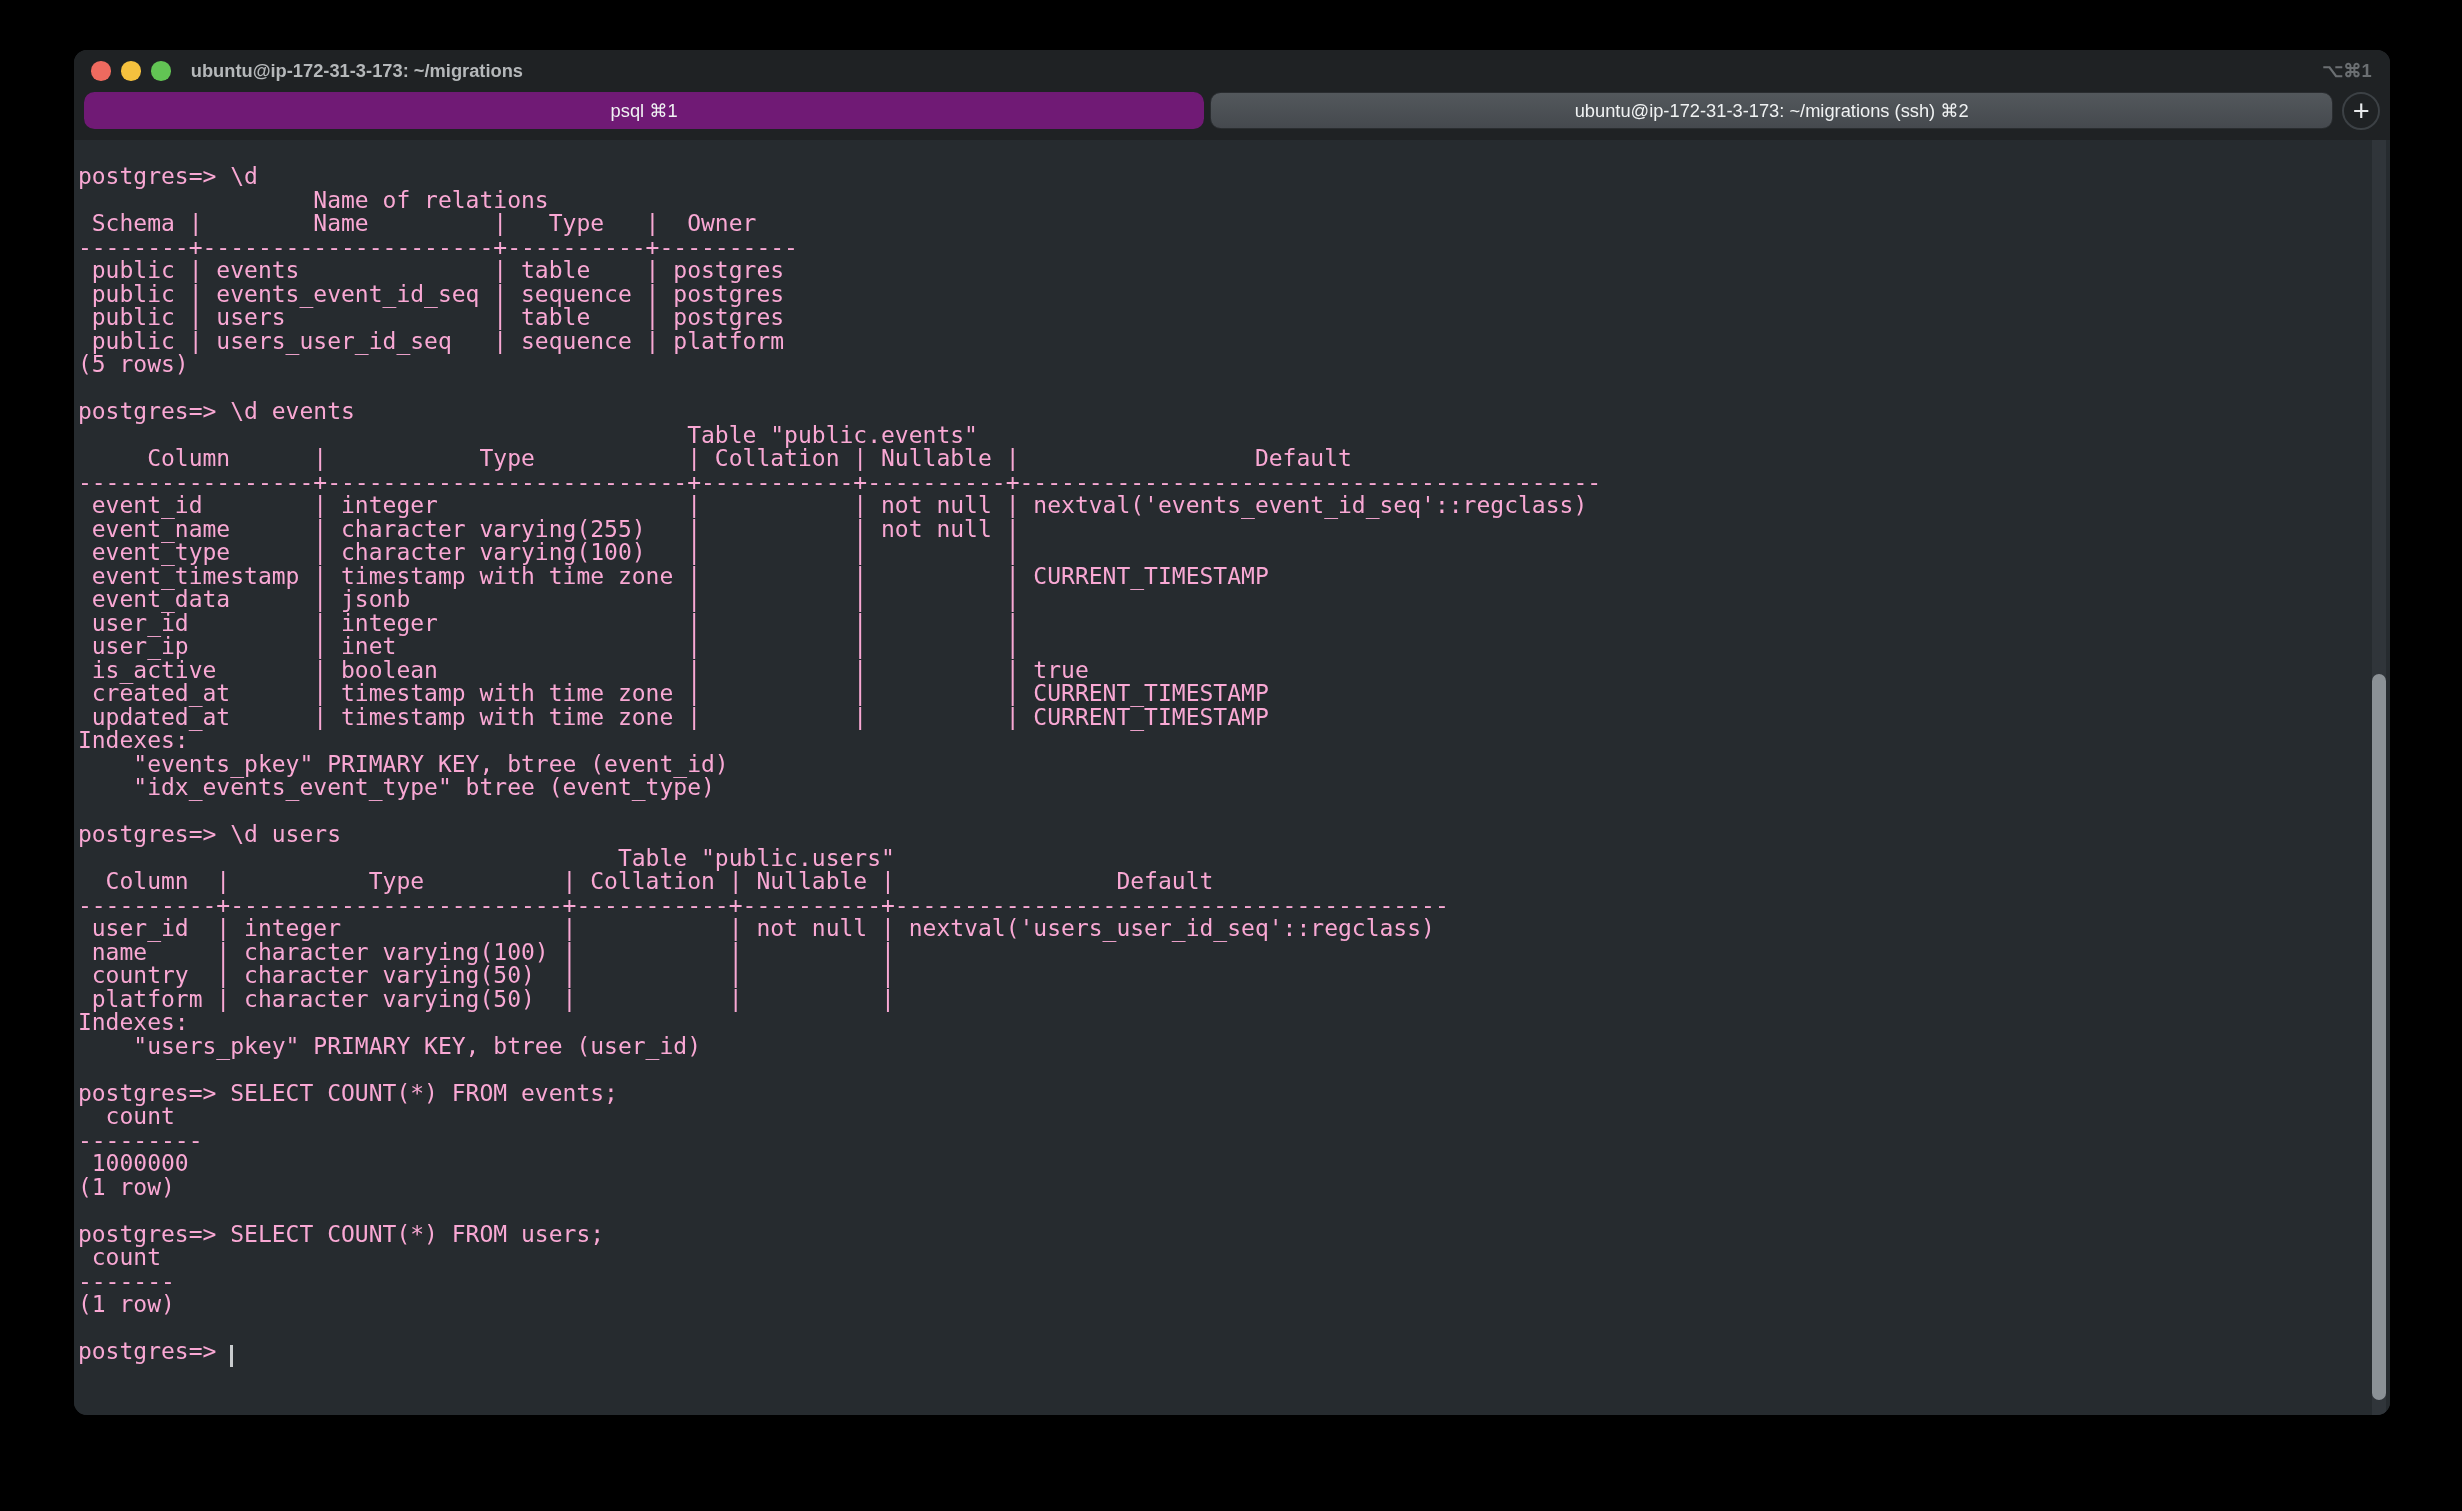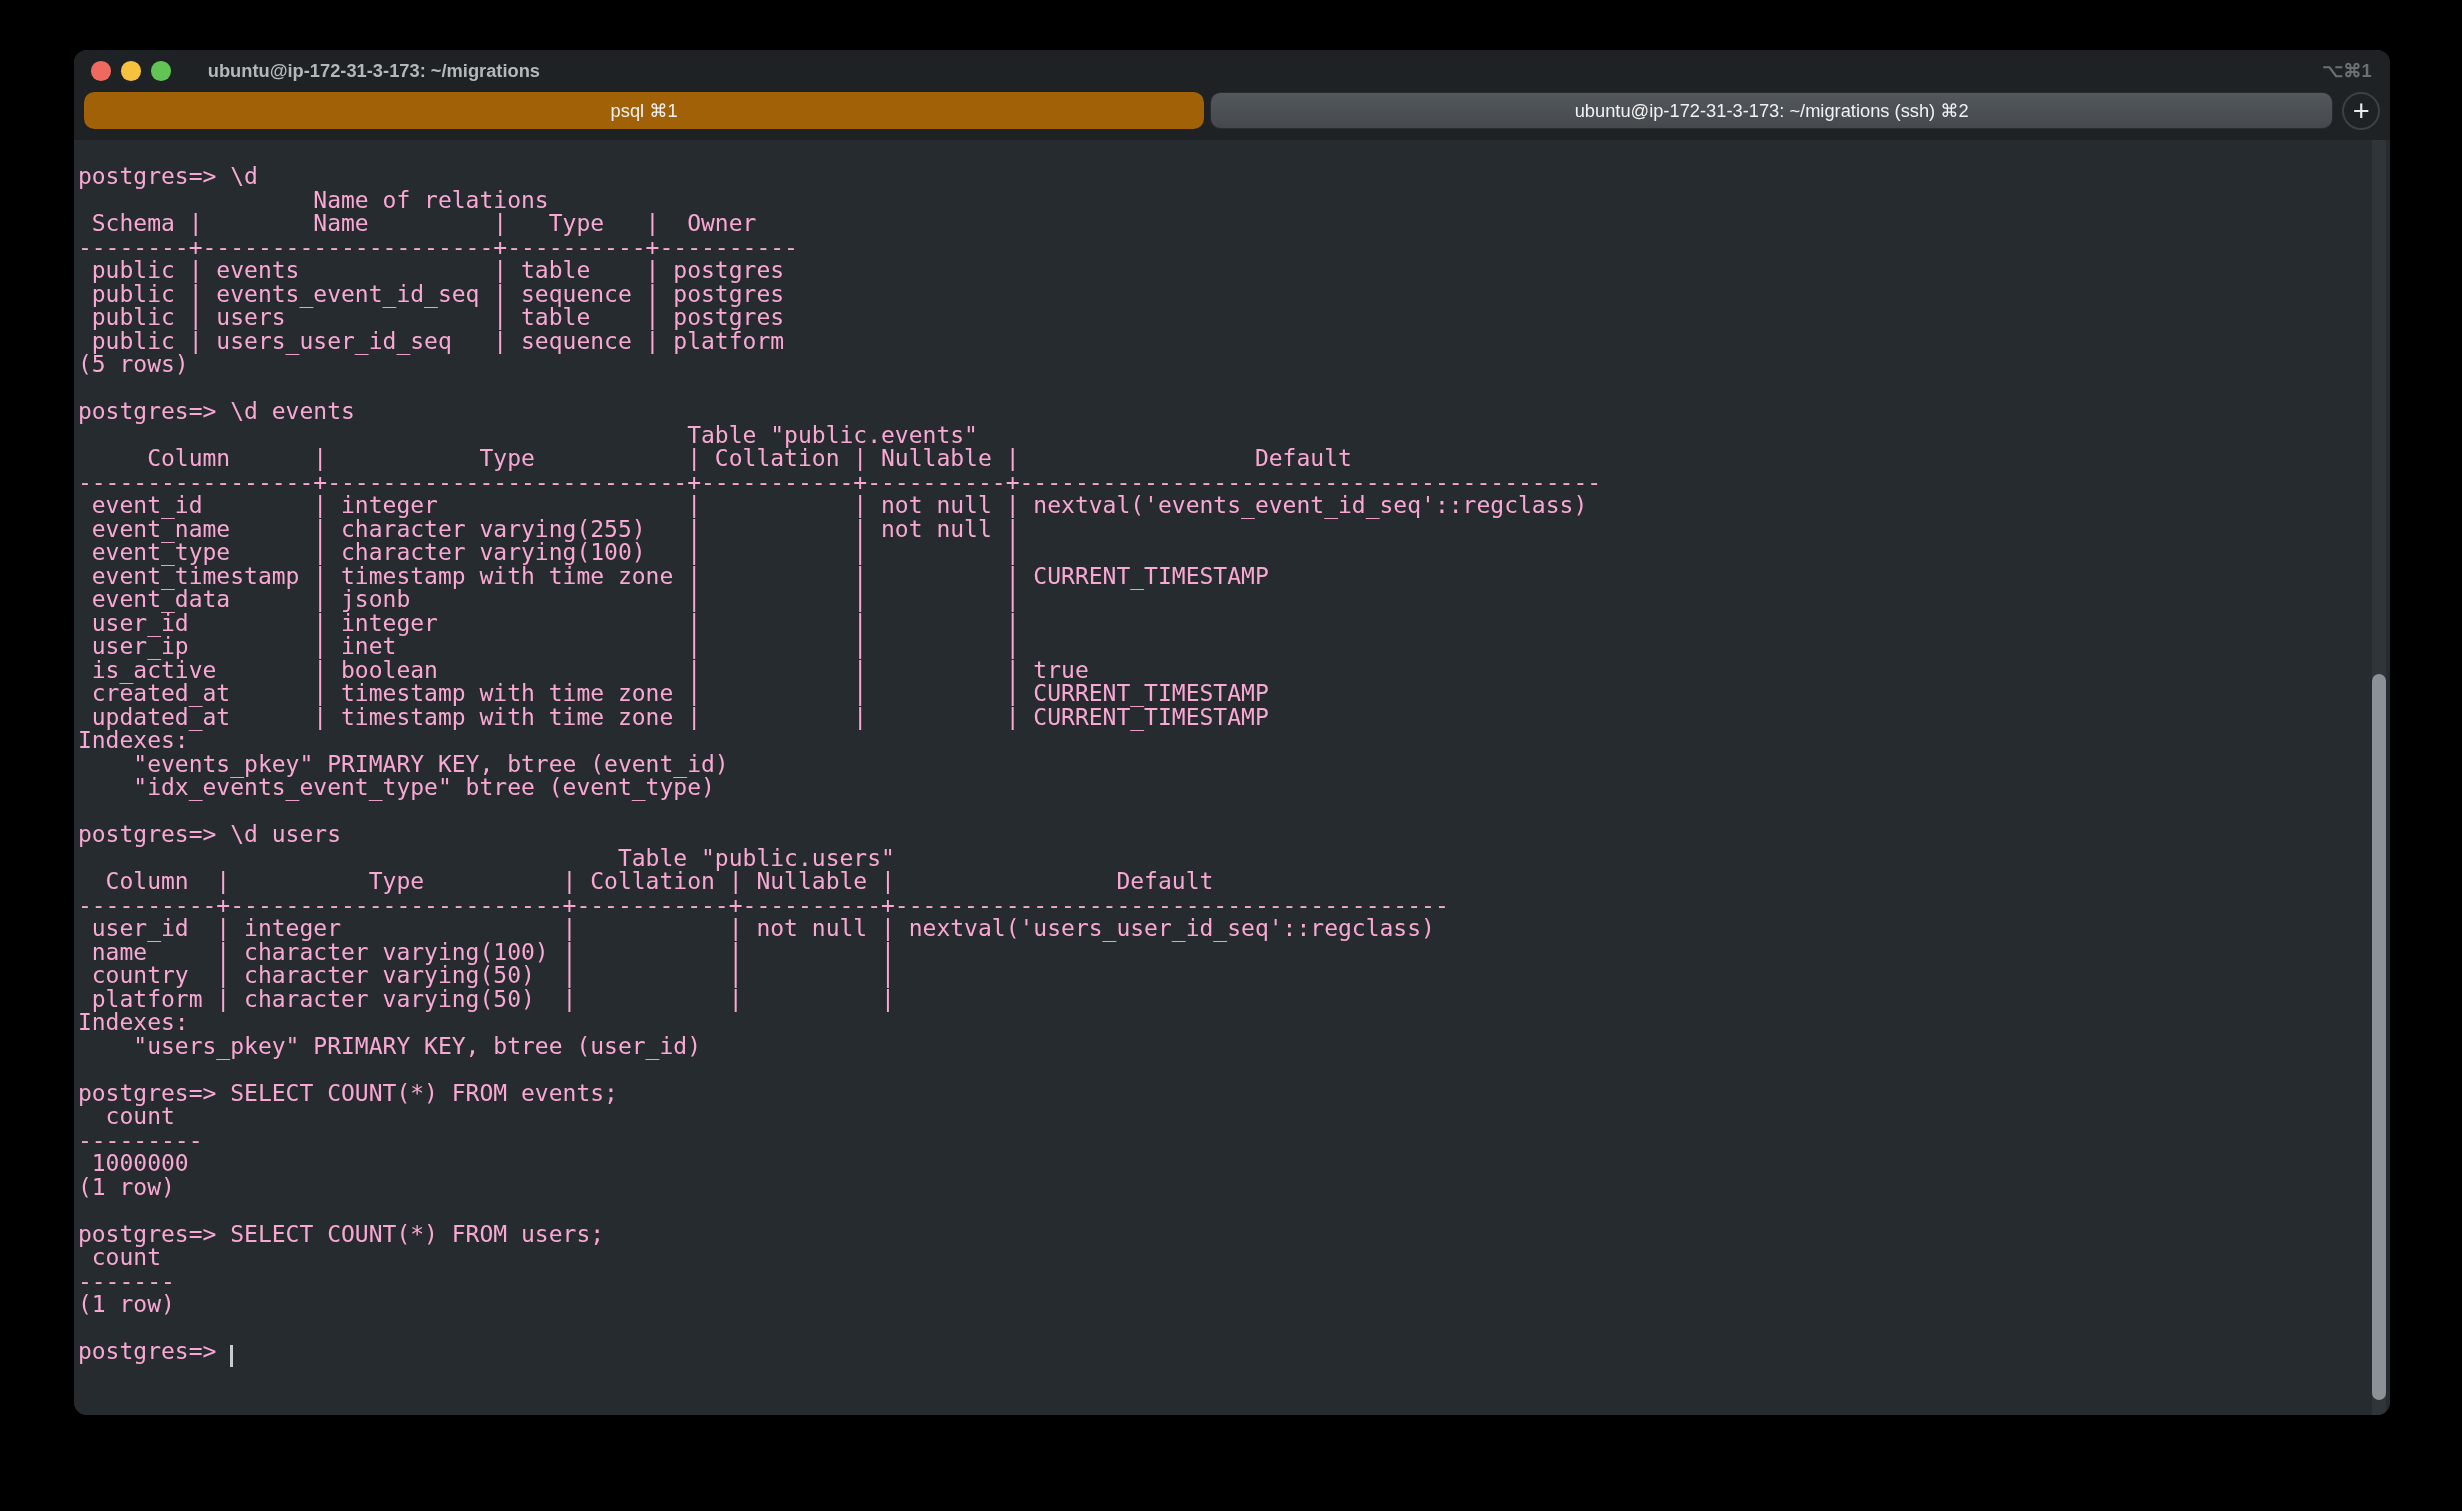--- a/index.html
+++ b/index.html
@@ -14,38 +14,38 @@
   }
 
   
   .titlebar {
     height: 42px; background: #1f2224; flex: 0 0 auto;
     display: flex; align-items: center;
   }
   .traffic { display: flex; align-items: center; gap: 10.5px; margin-left: 17px; }
   .light { width: 19.6px; height: 19.6px; border-radius: 50%; }
   .window-title {
-    margin-left: 37px; font-size: 18.3px; font-weight: bold; color: #b5b8ba;
+    margin-left: 20px; font-size: 18.3px; font-weight: bold; color: #b5b8ba;
     white-space: nowrap;
   }
   .titlebar-spacer { flex: 1; }
   .window-shortcut { margin-right: 18.3px; font-size: 18.3px; font-weight: bold; color: #6b6f72; }
 
   
   .tabbar {
     height: 48px; background: #1f2224; flex: 0 0 auto;
     display: flex; align-items: flex-start; padding: 0 9.8px; gap: 5.9px;
   }
   .tab {
     height: 37px; border-radius: 10.5px; flex: 1 1 0;
     display: flex; align-items: center; justify-content: center;
     font-size: 18.3px; color: #f0f2f3; white-space: nowrap; overflow: hidden;
     cursor: default;
   }
-  .tab.active { background: #a16207; }
+  .tab.active { background: #701a75; }
   .tab.inactive {
     background: linear-gradient(#53585c, #45494e);
     border: 1.3px solid #2a2d30;
     text-align: center;
   }
   .new-tab {
     width: 38px; height: 38px; flex: 0 0 auto; margin-left: 3.3px;
     border: 2px solid #3c4145; border-radius: 50%;
     display: flex; align-items: center; justify-content: center;
     color: #e8eaec; font-size: 29px; font-weight: 300; line-height: 1;

